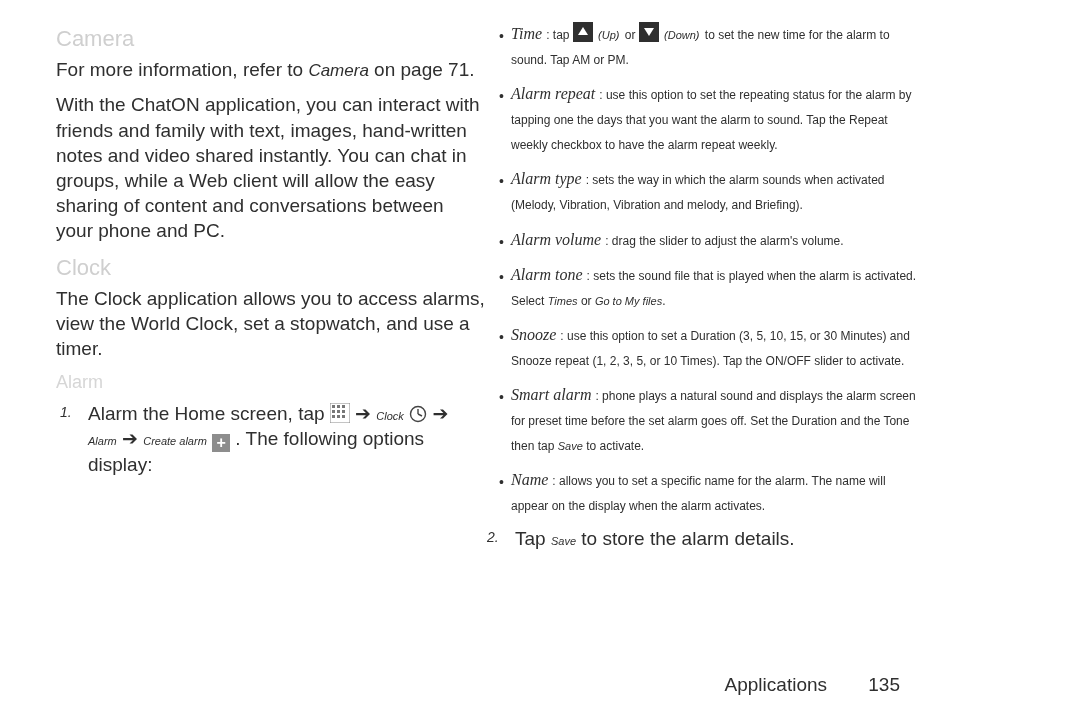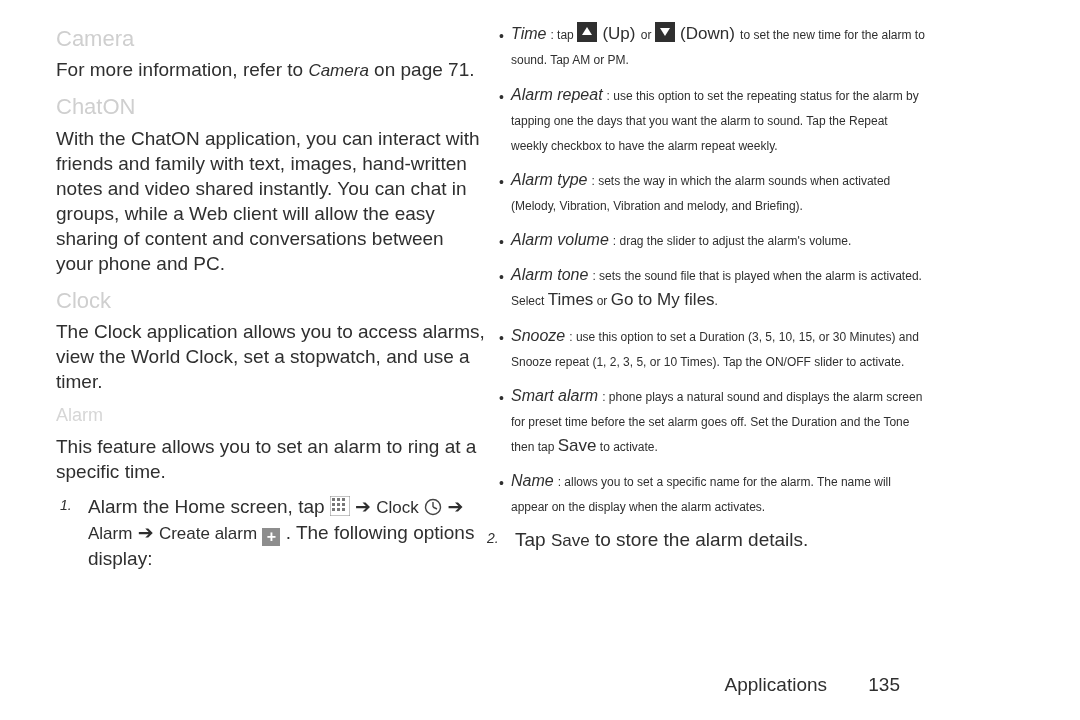--- a/index.html
+++ b/index.html
@@ -57,41 +57,43 @@
     top: 2px;
     font-size: 14px;
     font-style: italic;
     color: #2f2f2f;
   }
   .inline-italic {
     font-style: italic;
     font-size: 17px;
   }
   .inline-italic-sm {
-    font-size: 17px;
+    font-style: italic;
+    font-size: 11px;
   }
 
   
   .bitem {
     position: relative;
     padding-left: 12px;
     margin: 0 0 10px 0;
     font-size: 19px;
     line-height: 1.32;
   }
   .bitem .dot {
     position: absolute;
     left: 0;
     top: 7px;
     font-size: 14px;
   }
   .bitem .lead {
     font-style: italic;
     font-size: 16px;
     margin-right: 4px;
+    font-family: Liberation Serif, serif;
   }
   .bitem .cont {
     font-size: 12px;
   }
 
   
   .icon {
     display: inline-block;
     vertical-align: -3px;
   }
@@ -144,28 +146,26 @@
 <body>
 
 <div class="page">
 
   <div class="col col-left">
     <div class="h2">Camera</div>
     <div class="para">
       <span>For more information, refer to </span><span class="inline-italic">Camera</span><span> on page 71.</span>
     </div>
 
-    <div class="h2">ChatON</div>
     <div class="para">With the ChatON application, you can interact with friends and family with text, images, hand-written notes and video shared instantly. You can chat in groups, while a Web client will allow the easy sharing of content and conversations between your phone and PC.</div>
 
     <div class="h2">Clock</div>
     <div class="para">The Clock application allows you to access alarms, view the World Clock, set a stopwatch, and use a timer.</div>
 
     <div class="h3">Alarm</div>
-    <div class="para">This feature allows you to set an alarm to ring at a specific time.</div>
 
     <div class="ol">
       <div class="ol-item">
         <span class="ol-num">1.</span>
         <span>Alarm the Home screen, tap </span>
         <span class="icon icon-grid">
           <svg viewBox="0 0 20 20" width="20" height="20">
             <rect x="0" y="0" width="20" height="20" fill="#fff" stroke="#888" stroke-width="1"></rect>
             <g fill="#777">
               <rect x="2" y="2" width="3" height="3"></rect>

